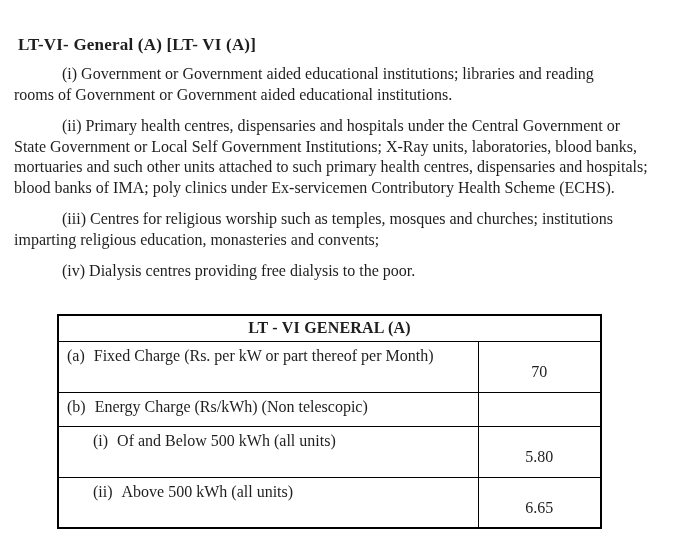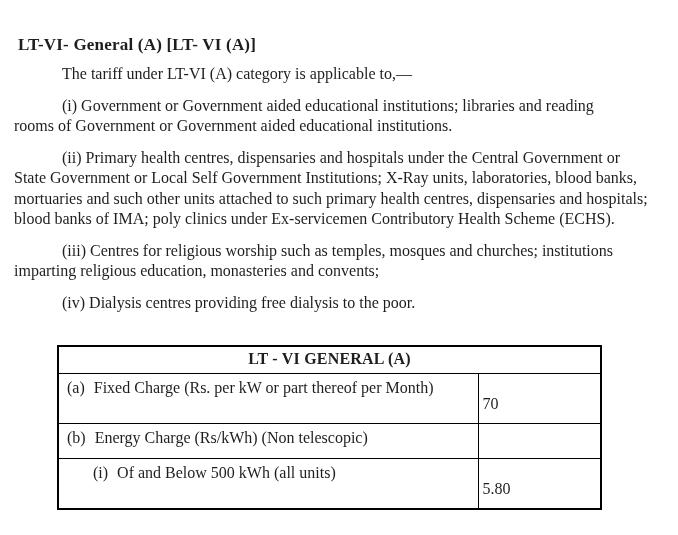--- a/index.html
+++ b/index.html
@@ -56,33 +56,32 @@
   td.label-cell {
     padding: 4px 6px 9px 8px;
     vertical-align: top;
   }
   td.label-cell .marker {
     display: inline-block;
     margin-right: 9px;
   }
   tr.sub td.label-cell { padding-left: 34px; }
   td.value-cell {
-    text-align: left;
+    text-align: center;
     vertical-align: top;
     padding: 20px 4px 9px 4px;
   }
 </style>
 </head>
 <body>
 
 <div class="page">
 
   <div class="heading">LT-VI- General (A) [LT- VI (A)]</div>
 
-  <p class="para">The tariff under LT-VI (A) category is applicable to,—</p>
 
   <p class="para narrow">(i) Government or Government aided educational institutions; libraries and reading rooms of Government or Government aided educational institutions.</p>
 
   <p class="para">(ii) Primary health centres, dispensaries and hospitals under the Central Government or State Government or Local Self Government Institutions; X-Ray units, laboratories, blood banks, mortuaries and such other units attached to such primary health centres, dispensaries and hospitals; blood banks of IMA; poly clinics under Ex-servicemen Contributory Health Scheme (ECHS).</p>
 
   <p class="para">(iii) Centres for religious worship such as temples, mosques and churches; institutions imparting religious education, monasteries and convents;</p>
 
   <p class="para">(iv) Dialysis centres providing free dialysis to the poor.</p>
 
   <table class="tariff">
@@ -107,16 +106,22 @@
           <span class="marker">(b)</span><span>Energy Charge (Rs/kWh) (Non telescopic)</span>
         </td>
         <td class="value-cell"></td>
       </tr>
       <tr class="sub">
         <td class="label-cell">
           <span class="marker">(i)</span><span>Of and Below 500 kWh (all units)</span>
         </td>
         <td class="value-cell">5.80</td>
       </tr>
+      <tr class="sub">
+        <td class="label-cell">
+          <span class="marker">(ii)</span><span>Above 500 kWh (all units)</span>
+        </td>
+        <td class="value-cell">6.65</td>
+      </tr>
     </tbody>
   </table>
 
 </div>
 
 </body></html>

